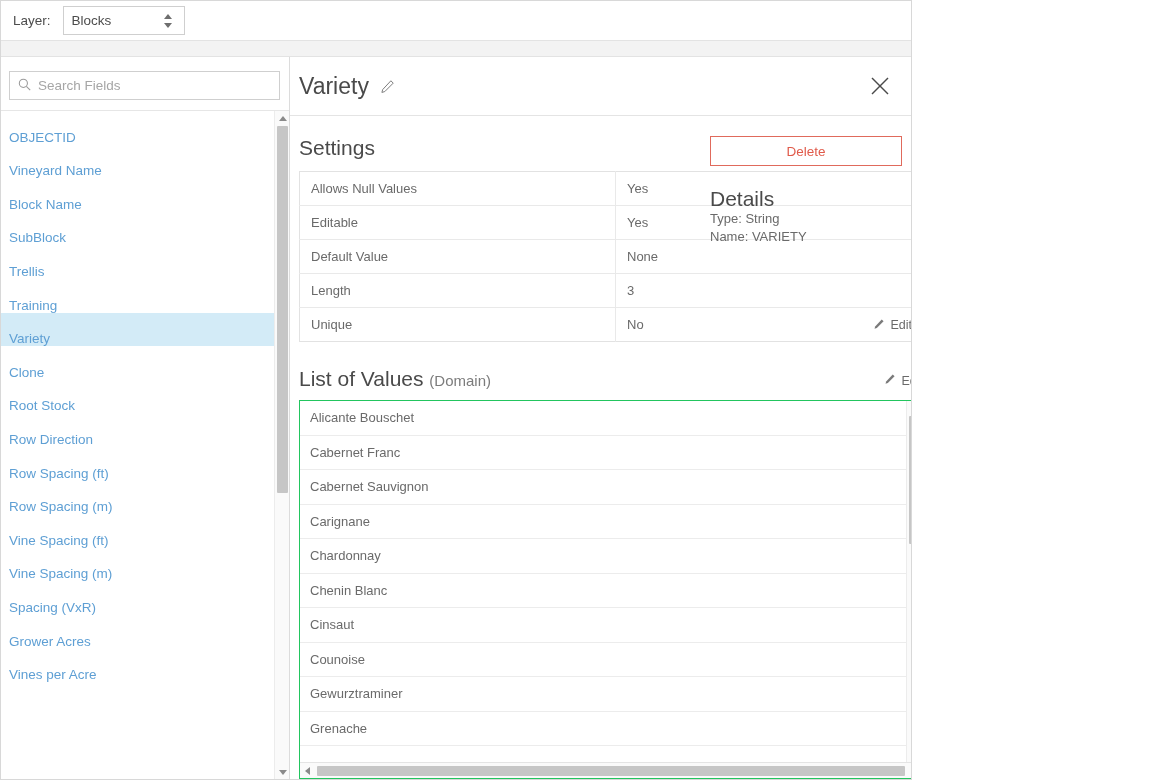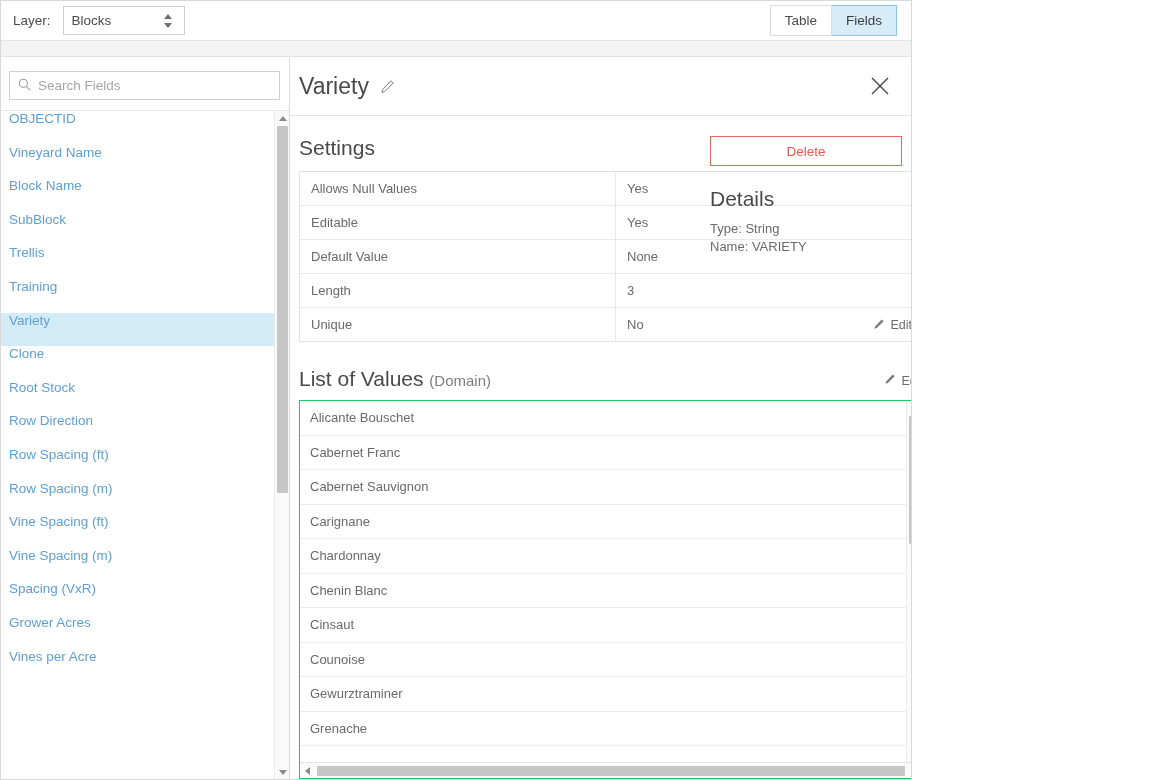--- a/index.html
+++ b/index.html
@@ -155,21 +155,21 @@
   .field-list {
     position: absolute;
     left: 0; top: 0;
     width: 274px;
     height: 100%;
     overflow: hidden;
   }
   .field-item {
     height: 33.6px;
     display: flex;
-    align-items: flex-start;
+    align-items: flex-end;
     padding-left: 8px;
     font-size: 13.5px;
     color: #5e9fd4;
     cursor: pointer;
     font-family: "Liberation Sans", sans-serif;
     white-space: nowrap;
   }
   .field-item.selected { background: #d3ebf7; }
 
   
@@ -392,43 +392,39 @@
   .details-title {
     font-size: 21px;
     font-weight: normal;
     color: #4a4a4a;
     margin-top: 21px;
     font-family: "Liberation Sans", sans-serif;
   }
   .details-line {
     font-size: 13px;
     color: #6a6a6a;
-    margin-top: 10px;
+    margin-top: 0;
     font-family: "Liberation Sans", sans-serif;
   }
   .details-line + .details-line { margin-top: 3px; }
 </style>
 </head>
 <body>
 
 <div id="app">
 
   <div class="topbar">
     <div class="layer-group">
       <span class="layer-label">Layer:</span>
       <div class="layer-select">
         <span class="selval">Blocks</span>
         <span class="spinner"></span>
       </div>
     </div>
 
-    <div class="toggle-group">
-      <div class="toggle-btn">Table</div>
-      <div class="toggle-btn active">Fields</div>
-    </div>
   </div>
 
   <div class="gray-strip"></div>
 
   <div class="body-area">
 
     <div class="sidebar">
       <div class="search-wrap">
         <div class="search-box">
           <span>

